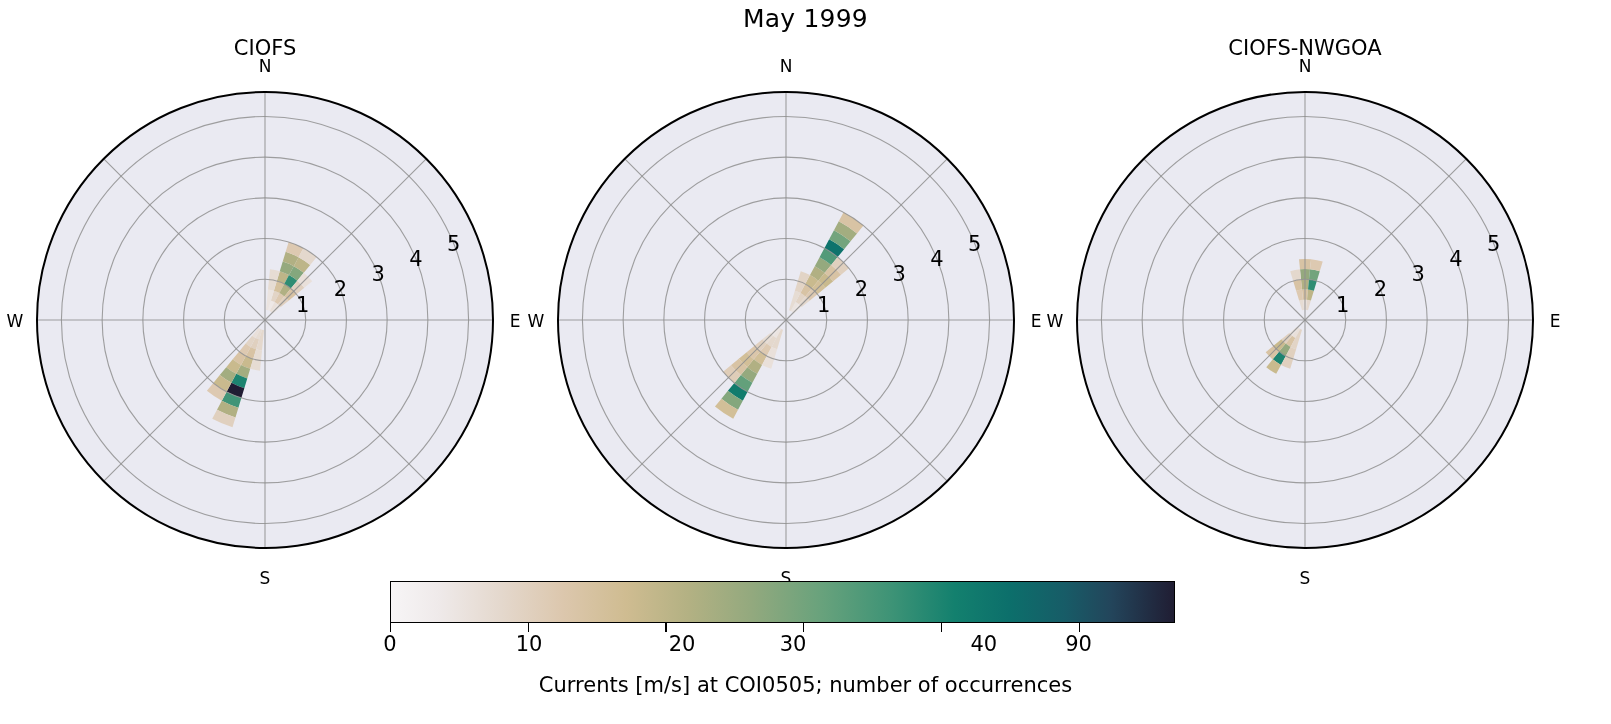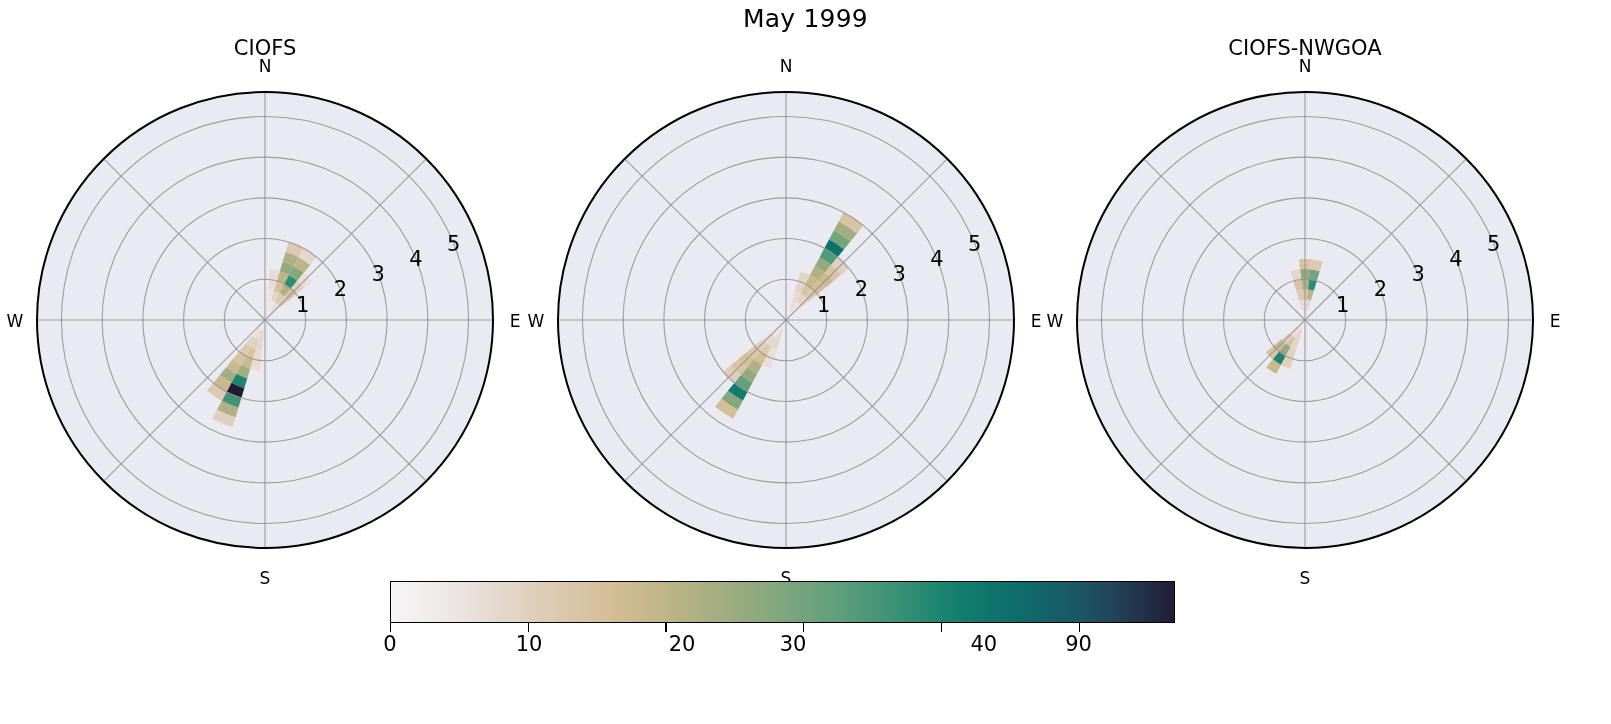--- a/index.html
+++ b/index.html
@@ -244,14 +244,15 @@
       </div>
     <div class="cblabels" id="cblabels">
         <span style="left: 0px;">0</span>
         <span style="left: 139px;">10</span>
         <span style="left: 292px;">20</span>
         <span style="left: 403px;">30</span>
         <span style="left: 550.877px; margin-left: 43px;">40</span>
         <span style="left: 688.596px;">90</span>
       </div>
   </div>
+  <div class="cbxlabel">Currents [m/s] at COI0505; number of occurrences</div>
 
 </div>
 
 </body></html>

